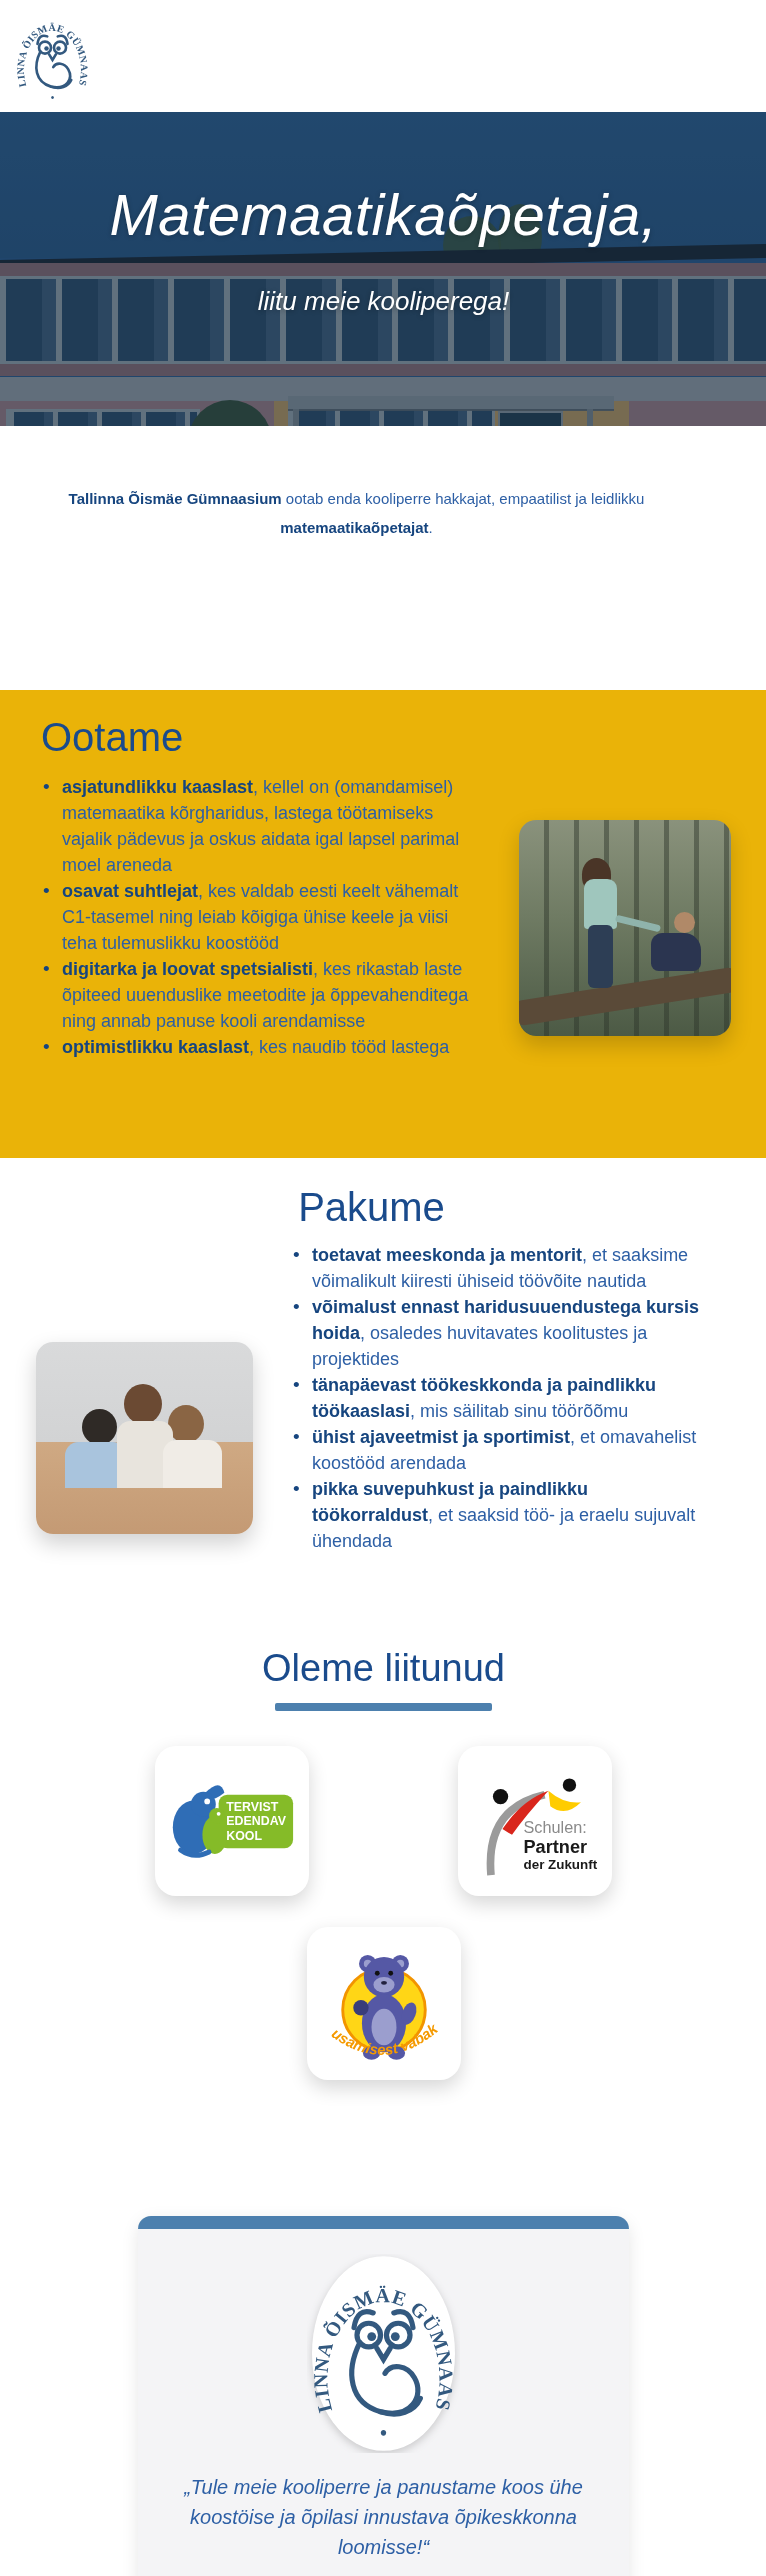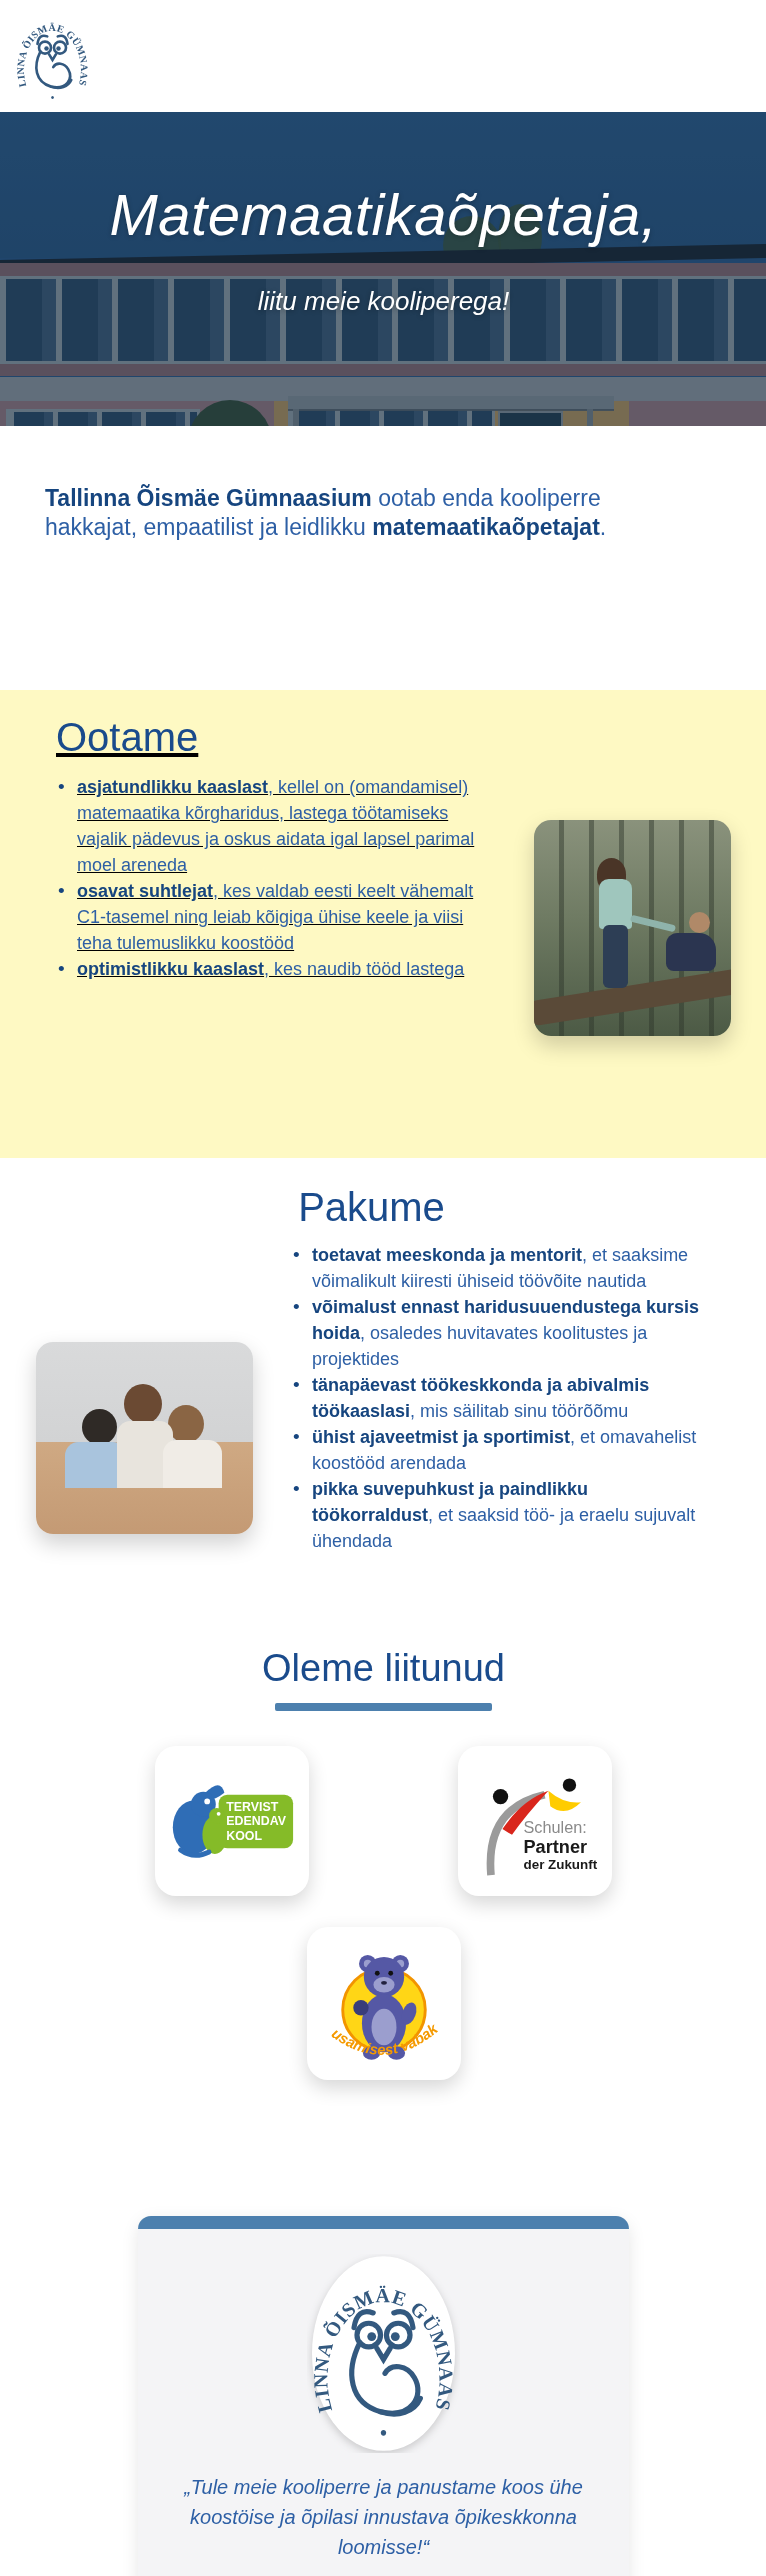--- a/index.html
+++ b/index.html
@@ -31,25 +31,25 @@
   .hero .post{position:absolute;top:297px;width:5.8px;height:75px;background:#7d878c;}
   .hero .bush{position:absolute;left:188px;top:288px;width:84px;height:88px;border-radius:42px 42px 7.7px 7.7px;background:#38513a;}
   .hero .overlay{position:absolute;inset:0;background:rgba(13,34,60,.40);}
   .hero-text{position:absolute;inset:0;text-align:center;color:#ffffff;font-style:italic;}
   .hero-title{margin:0;padding-top:73px;font-size:58px;line-height:1.02;font-weight:500;letter-spacing:0.5px;
               text-shadow:0 1px 5.8px rgba(0,0,0,.25);}
   .hero-subtitle{margin:42px 0 0 0;font-size:26px;font-weight:400;text-shadow:0 1px 4.8px rgba(0,0,0,.3);}
 
   
   .intro{height:264px;box-sizing:border-box;padding:58px 86px 0 45px;color:#2d5fa5;}
-  .intro p{margin:0 0 25px 0;font-size:23px;line-height:29px;max-width:623px;}
+  .intro p{margin:0 0 25px 0;font-size:15px;line-height:29px;max-width:623px;text-align:center;}
   .intro strong{color:#16457f;}
 
   
-  .section-ootame{height:468px;box-sizing:border-box;background:#fef9c3;padding:25px 36px 0 56px;text-decoration:underline;}
+  .section-ootame{height:468px;box-sizing:border-box;background:#eab308;padding:25px 36px 0 41px;}
   .sec-heading{margin:0;font-size:40px;line-height:44px;font-weight:500;color:#1a4b8c;}
   .ootame-flex{display:flex;margin-top:15.3px;justify-content:space-between;}
   ul.bullets{margin:0;padding:0;list-style:none;color:#2d5fa5;font-size:18px;line-height:26px;}
   ul.bullets li{position:relative;padding-left:21px;margin:0;}
   ul.bullets li::before{content:"•";position:absolute;left:1.9px;top:0;color:#16457f;font-size:19px;}
   ul.bullets strong{color:#16457f;}
   .ootame-list{width:443px;flex:0 0 443px;}
   .photo{border-radius:17px;box-shadow:0 9.6px 21px rgba(0,0,0,.18);overflow:hidden;position:relative;}
   .photo-forest{width:213px;height:216px;margin:46px 0 0 35px;
       background:linear-gradient(180deg,#8a927c 0%,#6f7b63 45%,#4c5a45 100%);}
@@ -154,20 +154,21 @@
   <div class="intro">
     <p><strong>Tallinna Õismäe Gümnaasium</strong><span> ootab enda kooliperre hakkajat, empaatilist ja leidlikku </span><strong>matemaatikaõpetajat</strong><span>.</span></p>
   </div>
 
   <div class="section-ootame">
     <h2 class="sec-heading">Ootame</h2>
     <div class="ootame-flex">
       <ul class="bullets ootame-list">
           <li><strong>asjatundlikku kaaslast</strong><span>, kellel on (omandamisel) matemaatika kõrgharidus, lastega töötamiseks vajalik pädevus ja oskus aidata igal lapsel parimal moel areneda</span></li>
           <li><strong>osavat suhtlejat</strong><span>, kes valdab eesti keelt vähemalt C1-tasemel ning leiab kõigiga ühise keele ja viisi teha tulemuslikku koostööd</span></li>
+          <li><strong>digitarka ja loovat spetsialisti</strong><span>, kes rikastab laste õpiteed uuenduslike meetodite ja õppevahenditega ning annab panuse kooli arendamisse</span></li>
           <li><strong>optimistlikku kaaslast</strong><span>, kes naudib tööd lastega</span></li>
         </ul>
       <div class="photo photo-forest">
         <div class="trunks"></div>
         <div class="log"></div>
         <div class="fig-girl-hair"></div>
         <div class="fig-girl-top"></div>
         <div class="fig-girl-legs"></div>
         <div class="fig-arm"></div>
         <div class="fig-boy-head"></div>
@@ -185,21 +186,21 @@
         <div class="kid-head" style="left:88px;top:42px;width:38px;height:40px;background:#6b4a33;"></div>
         <div class="kid-head" style="left:46px;top:67px;width:35px;height:36px;background:#2f2a26;"></div>
         <div class="kid-head" style="left:132px;top:63px;width:36px;height:38px;background:#8a6544;"></div>
         <div class="kid-shirt" style="left:29px;top:100px;width:61px;height:46px;background:#a9c4dd;"></div>
         <div class="kid-shirt" style="left:81px;top:79px;width:56px;height:67px;background:#e8e4dd;"></div>
         <div class="kid-shirt" style="left:127px;top:98px;width:59px;height:48px;background:#f0ece6;"></div>
       </div>
       <ul class="bullets pakume-list">
           <li><strong>toetavat meeskonda ja mentorit</strong><span>, et saaksime võimalikult kiiresti ühiseid töövõite nautida</span></li>
           <li><strong>võimalust ennast haridusuuendustega kursis hoida</strong><span>, osaledes huvitavates koolitustes ja projektides</span></li>
-          <li><strong>tänapäevast töökeskkonda ja abivalmis töökaaslasi</strong><span>, mis säilitab sinu töörõõmu</span></li>
+          <li><strong>tänapäevast töökeskkonda ja paindlikku töökaaslasi</strong><span>, mis säilitab sinu töörõõmu</span></li>
           <li><strong>ühist ajaveetmist ja sportimist</strong><span>, et omavahelist koostööd arendada</span></li>
           <li><strong>pikka suvepuhkust ja paindlikku töökorraldust</strong><span>, et saaksid töö- ja eraelu sujuvalt ühendada</span></li>
         </ul>
     </div>
   </div>
 
   <div class="section-liitunud">
     <h2 class="liitunud-heading">Oleme liitunud</h2>
     <div class="heading-bar"></div>
 

